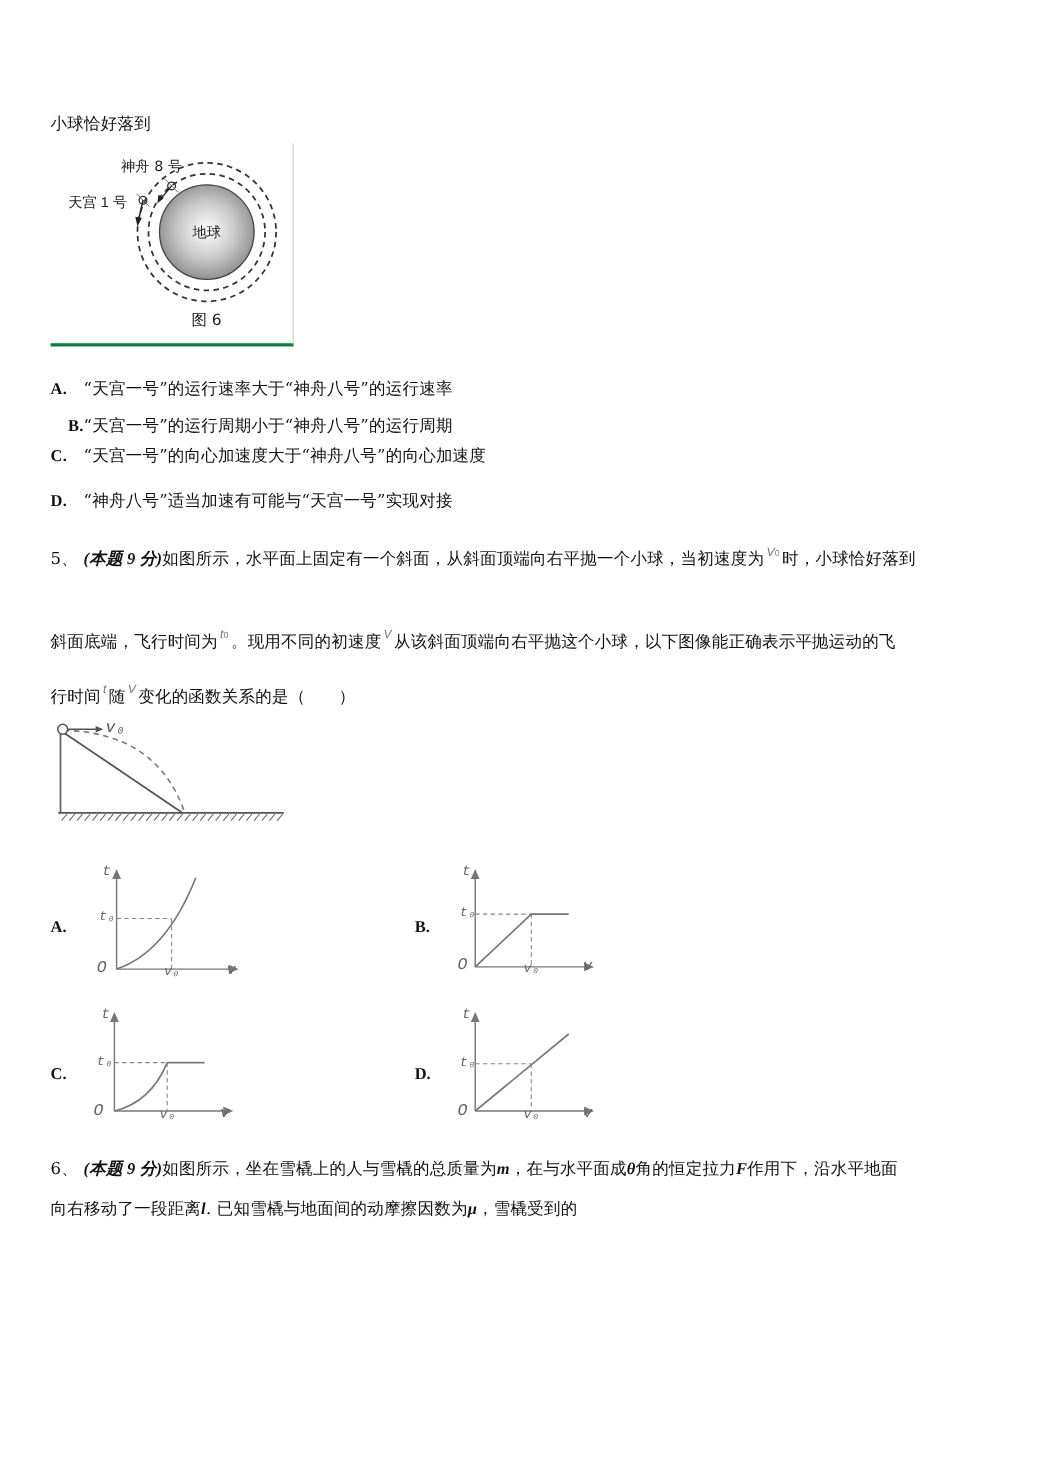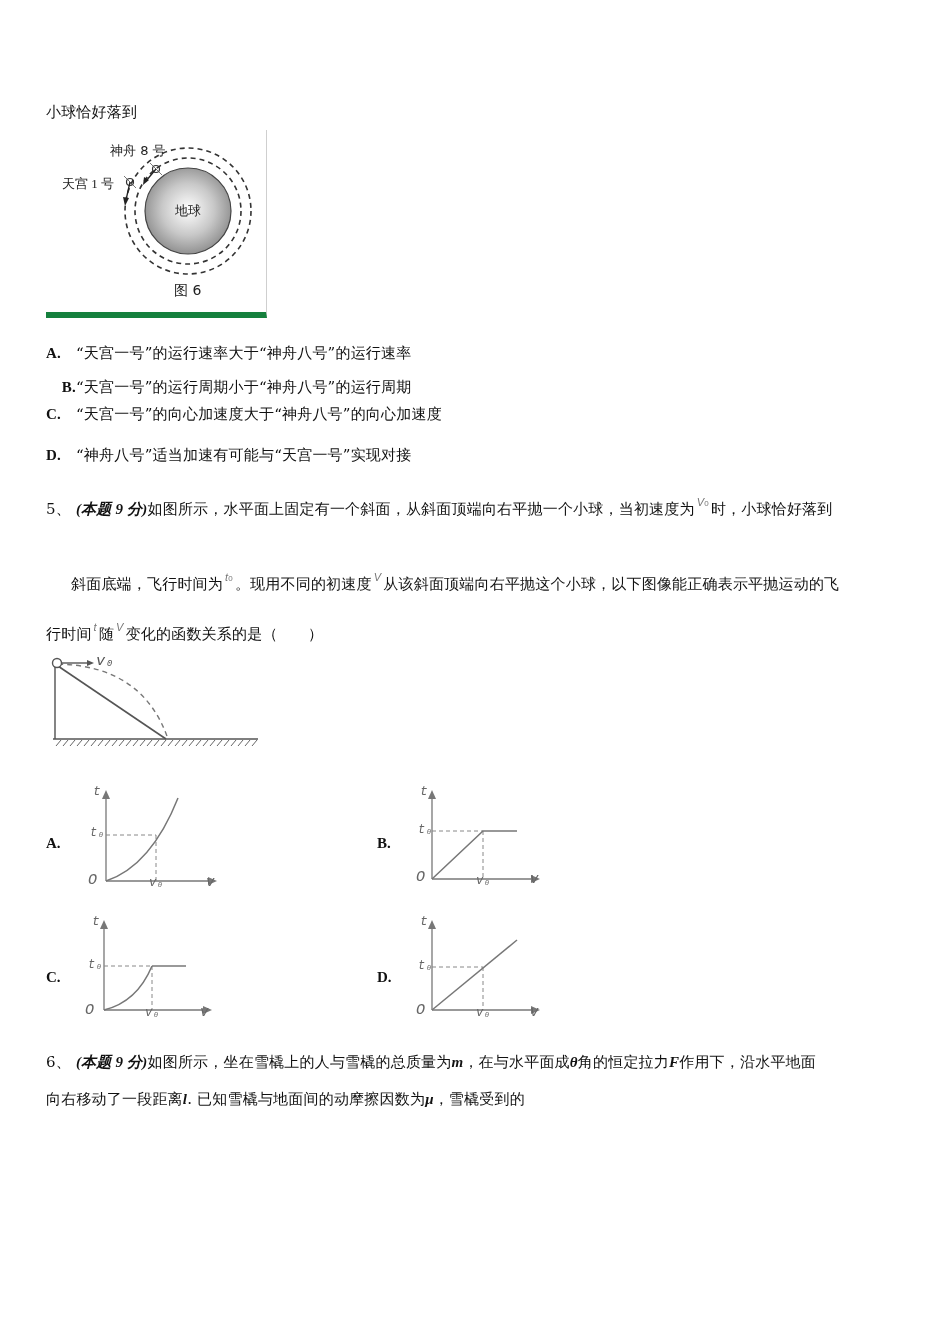--- a/index.html
+++ b/index.html
@@ -8,21 +8,21 @@
   .abs { position: absolute; }
   .line { position: absolute; left: 46px; font-size: 15px; line-height: 20px; white-space: nowrap; letter-spacing: 0.2px; }
   .opt-letter { font-family: "Liberation Serif", serif; font-weight: bold; display: inline-block; width: 30px; }
   .sup { font-family: "Liberation Sans", sans-serif; font-size: 11px; color: #777; font-style: italic; vertical-align: 8px; margin: 0 2px; }
   .sub0 { font-size: 8px; font-style: normal; }
   .it { font-family: "Liberation Serif", serif; font-style: italic; font-weight: bold; }
   .ital { font-family: Liberation Mono, monospace; font-style: italic; }
   .bold { font-weight: bold; font-family: "Liberation Serif", serif; font-style: italic; }
   .graph-label { position: absolute; font-family: "Liberation Serif", serif; font-weight: bold; font-size: 15px; }
   .fig-frame { position: absolute; left: 46px; top: 130px; width: 220px; height: 182px;
-               border-right: 1px solid #cfcfcf; border-bottom: 6px solid #15803d; }
+               border-right: 1px solid #cfcfcf; border-bottom: 3px solid #15803d; }
 </style>
 </head>
 <body>
 
 <div class="line" style="top:102px;">小球恰好落到</div>
 
 <div class="fig-frame">
   <svg width="220" height="182" viewBox="0 0 220 182">
     <defs>
       <radialGradient id="earthGrad" cx="50%" cy="48%" r="55%">
@@ -39,21 +39,21 @@
     <line x1="104" y1="33" x2="116" y2="45" stroke="#555" stroke-width="0.8"></line>
     <line x1="110" y1="39" x2="100" y2="51" stroke="#222" stroke-width="1.3"></line>
     <polygon points="97,55 98,47 103,50" fill="#222"></polygon>
 
     <circle cx="84" cy="52" r="3.5" fill="none" stroke="#333" stroke-width="1.2"></circle>
     <line x1="78" y1="46" x2="90" y2="58" stroke="#555" stroke-width="0.8"></line>
     <line x1="84" y1="52" x2="80" y2="70" stroke="#222" stroke-width="1.3"></line>
     <polygon points="79,76 77,67 83,68" fill="#222"></polygon>
   </svg>
   <span class="abs" style="left:64px; top:12px; font-family:'DejaVu Sans',sans-serif; font-size:13px; color:#222;">神舟 8 号</span>
-  <span class="abs" style="left:16px; top:45px; font-family:Liberation Serif, serif; font-size:13px; color:#222;">天宫 1 号</span>
+  <span class="abs" style="left:16px; top:45px; font-family:Liberation Sans, sans-serif; font-size:13px; color:#222;">天宫 1 号</span>
   <span class="abs" style="left:129px; top:72px; font-family:'DejaVu Sans',sans-serif; font-size:13px; color:#222;">地球</span>
   <span class="abs" style="left:128px; top:152px; font-family:'DejaVu Sans',sans-serif; font-size:14px; color:#222;">图 6</span>
 </div>
 
 <div class="line" style="top:343px;">
   <span class="opt-letter">A.</span><span>“天宫一号”的运行速率大于“神舟八号”的运行速率</span>
 </div>
 <div class="line" style="top:377px;text-align:right;">
   <span class="opt-letter">B.</span><span>“天宫一号”的运行周期小于“神舟八号”的运行周期</span>
 </div>
@@ -61,21 +61,21 @@
   <span class="opt-letter">C.</span><span>“天宫一号”的向心加速度大于“神舟八号”的向心加速度</span>
 </div>
 <div class="line" style="top:445px;">
   <span class="opt-letter">D.</span><span>“神舟八号”适当加速有可能与“天宫一号”实现对接</span>
 </div>
 
 <div class="line" style="top:492px;">
   <span>5、</span>
   <span class="bold">(本题 9 分)</span><span>如图所示，水平面上固定有一个斜面，从斜面顶端向右平抛一个小球，当初速度为</span><span class="sup"><span>V</span><span class="sub0">0</span></span><span>时，小球恰好落到</span>
 </div>
-<div class="line" style="top:567px;margin-left:25px;">
+<div class="line" style="top:567px;">
   <span>斜面底端，飞行时间为</span><span class="sup"><span>t</span><span class="sub0">0</span></span><span>。现用不同的初速度</span><span class="sup">V</span><span>从该斜面顶端向右平抛这个小球，以下图像能正确表示平抛运动的飞</span>
 </div>
 <div class="line" style="top:617px;">
   <span>行时间</span><span class="sup">t</span><span>随</span><span class="sup">V</span><span>变化的函数关系的是（　　）</span>
 </div>
 
 <div class="abs" style="left:48px; top:652px; width:215px; height:96px;">
   <svg width="215" height="96" viewBox="0 0 215 96">
     <line x1="7" y1="12" x2="7" y2="87" stroke="#666" stroke-width="1.6"></line>
     <line x1="7" y1="12" x2="118" y2="87" stroke="#555" stroke-width="1.6"></line>

